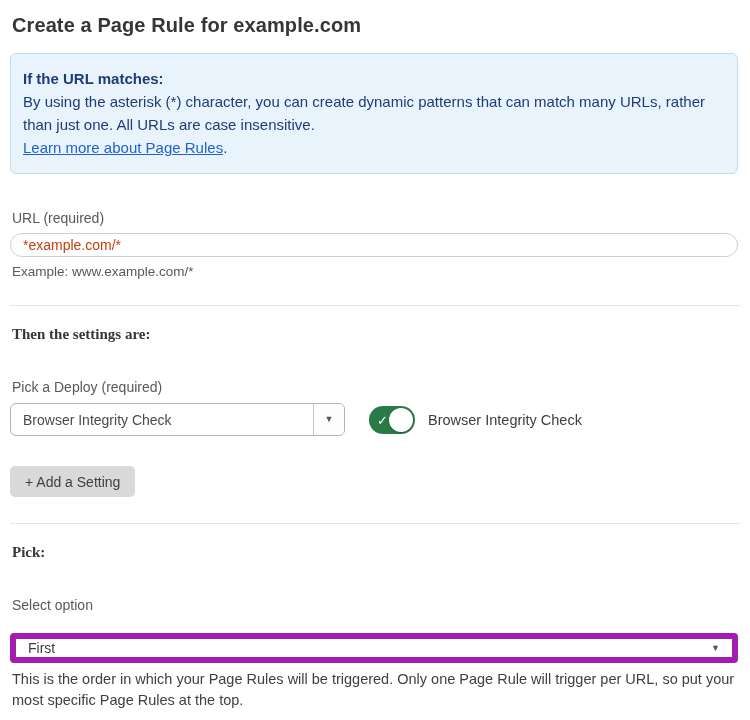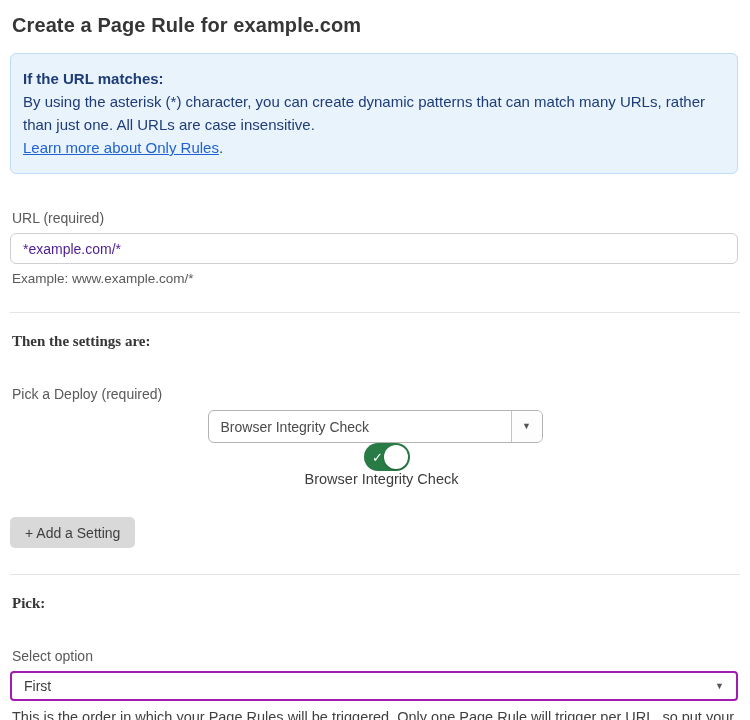--- a/index.html
+++ b/index.html
@@ -41,26 +41,26 @@
 
   .field-label {
     font-size: 14px;
     color: #595959;
     margin: 36px 0 0 2px;
   }
 
   .text-input {
     margin-top: 7px;
     width: 728px;
-    height: 31px;
+    height: 24px;
     border: 1px solid #cfcfcf;
-    border-radius: 6px;
+    border-radius: 12px;
     padding: 0 12px;
     font-size: 14px;
-    color: #4c1d95;
+    color: #c2410c;
     font-family: "Liberation Sans", "DejaVu Sans", sans-serif;
     outline: none;
     background: #fff;
   }
 
   .hint {
     font-size: 13.5px;
     color: #595959;
     margin: 7px 0 0 2px;
   }
@@ -76,21 +76,20 @@
     font-weight: bold;
     color: #363636;
     margin: 20px 0 0 2px;
     font-family: Liberation Serif, serif;
   }
 
   .setting-row {
     display: flex;
     align-items: center;
     margin-top: 8px;
-    flex-direction: column;
   }
 
   
   .select-box {
     display: flex;
     width: 335px;
     height: 33px;
     border: 1px solid #b3b3b3;
     border-radius: 6px;
     background: #ffffff;
@@ -171,24 +170,24 @@
     color: #3f3f3f;
   }
   .btn-blue {
     background: #1f6ef2;
     color: #ffffff;
   }
   .add-setting-btn { margin-top: 30px; }
 
   
   .order-select {
-    margin-top: 7px;
+    margin-top: 20px;
     width: 728px;
     height: 30px;
-    border: 2px solid #a21caf;
+    border: 6px solid #a21caf;
     border-radius: 4px;
     background: #ffffff;
     display: flex;
     align-items: center;
     padding: 0 12px;
     font-size: 14px;
     color: #3d3d3d;
     cursor: pointer;
   }
   .order-select .order-value { flex: 1; }
@@ -211,21 +210,21 @@
 </head>
 <body>
 
 <div class="container">
 
   <h1 class="page-title">Create a Page Rule for example.com</h1>
 
   <div class="info-box">
     <div class="info-heading">If the URL matches:</div>
     <div>By using the asterisk (*) character, you can create dynamic patterns that can match many URLs, rather than just one. All URLs are case insensitive.</div>
-    <div><a>Learn more about Only Rules</a><span>.</span></div>
+    <div><a>Learn more about Page Rules</a><span>.</span></div>
   </div>
 
   <div class="field-label">URL (required)</div>
   <input class="text-input" type="text" value="*example.com/*" style="">
   <div class="hint">Example: www.example.com/*</div>
 
   <hr class="divider">
 
   <h2 class="section-heading">Then the settings are:</h2>
 

